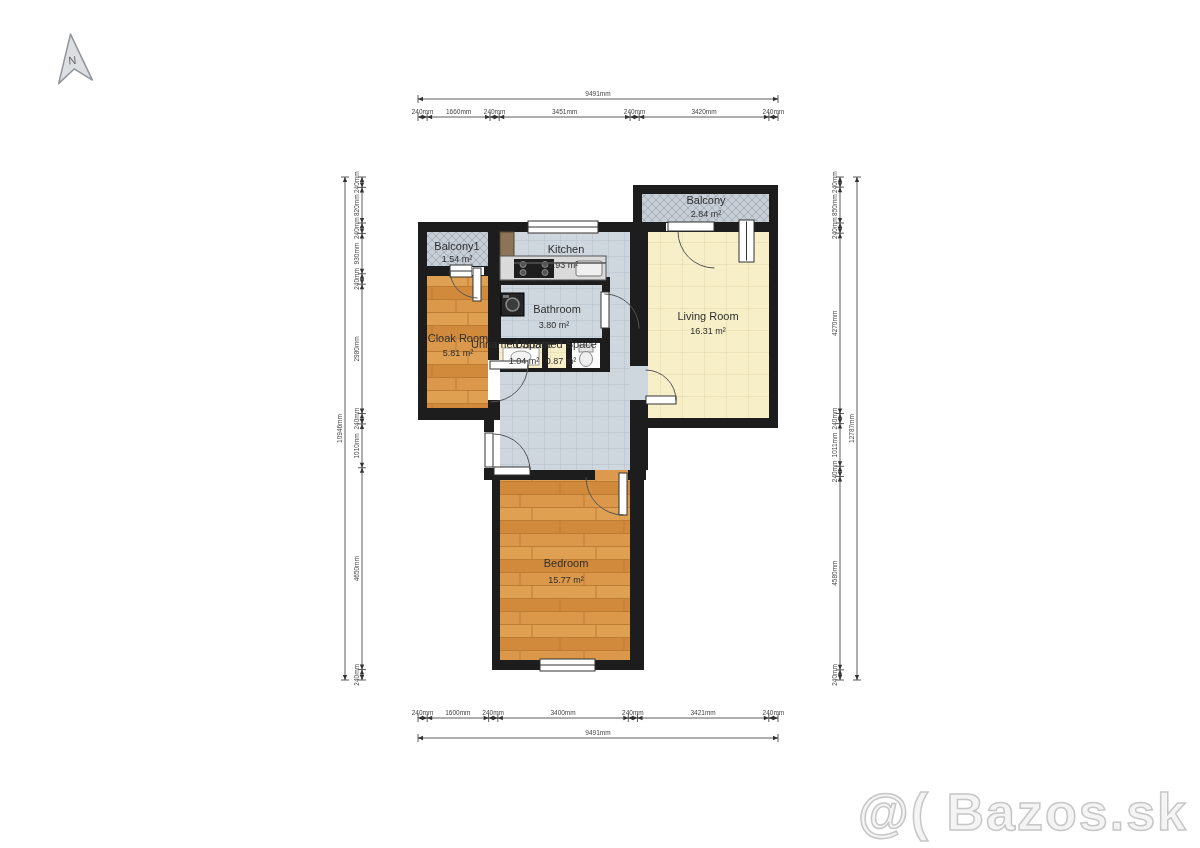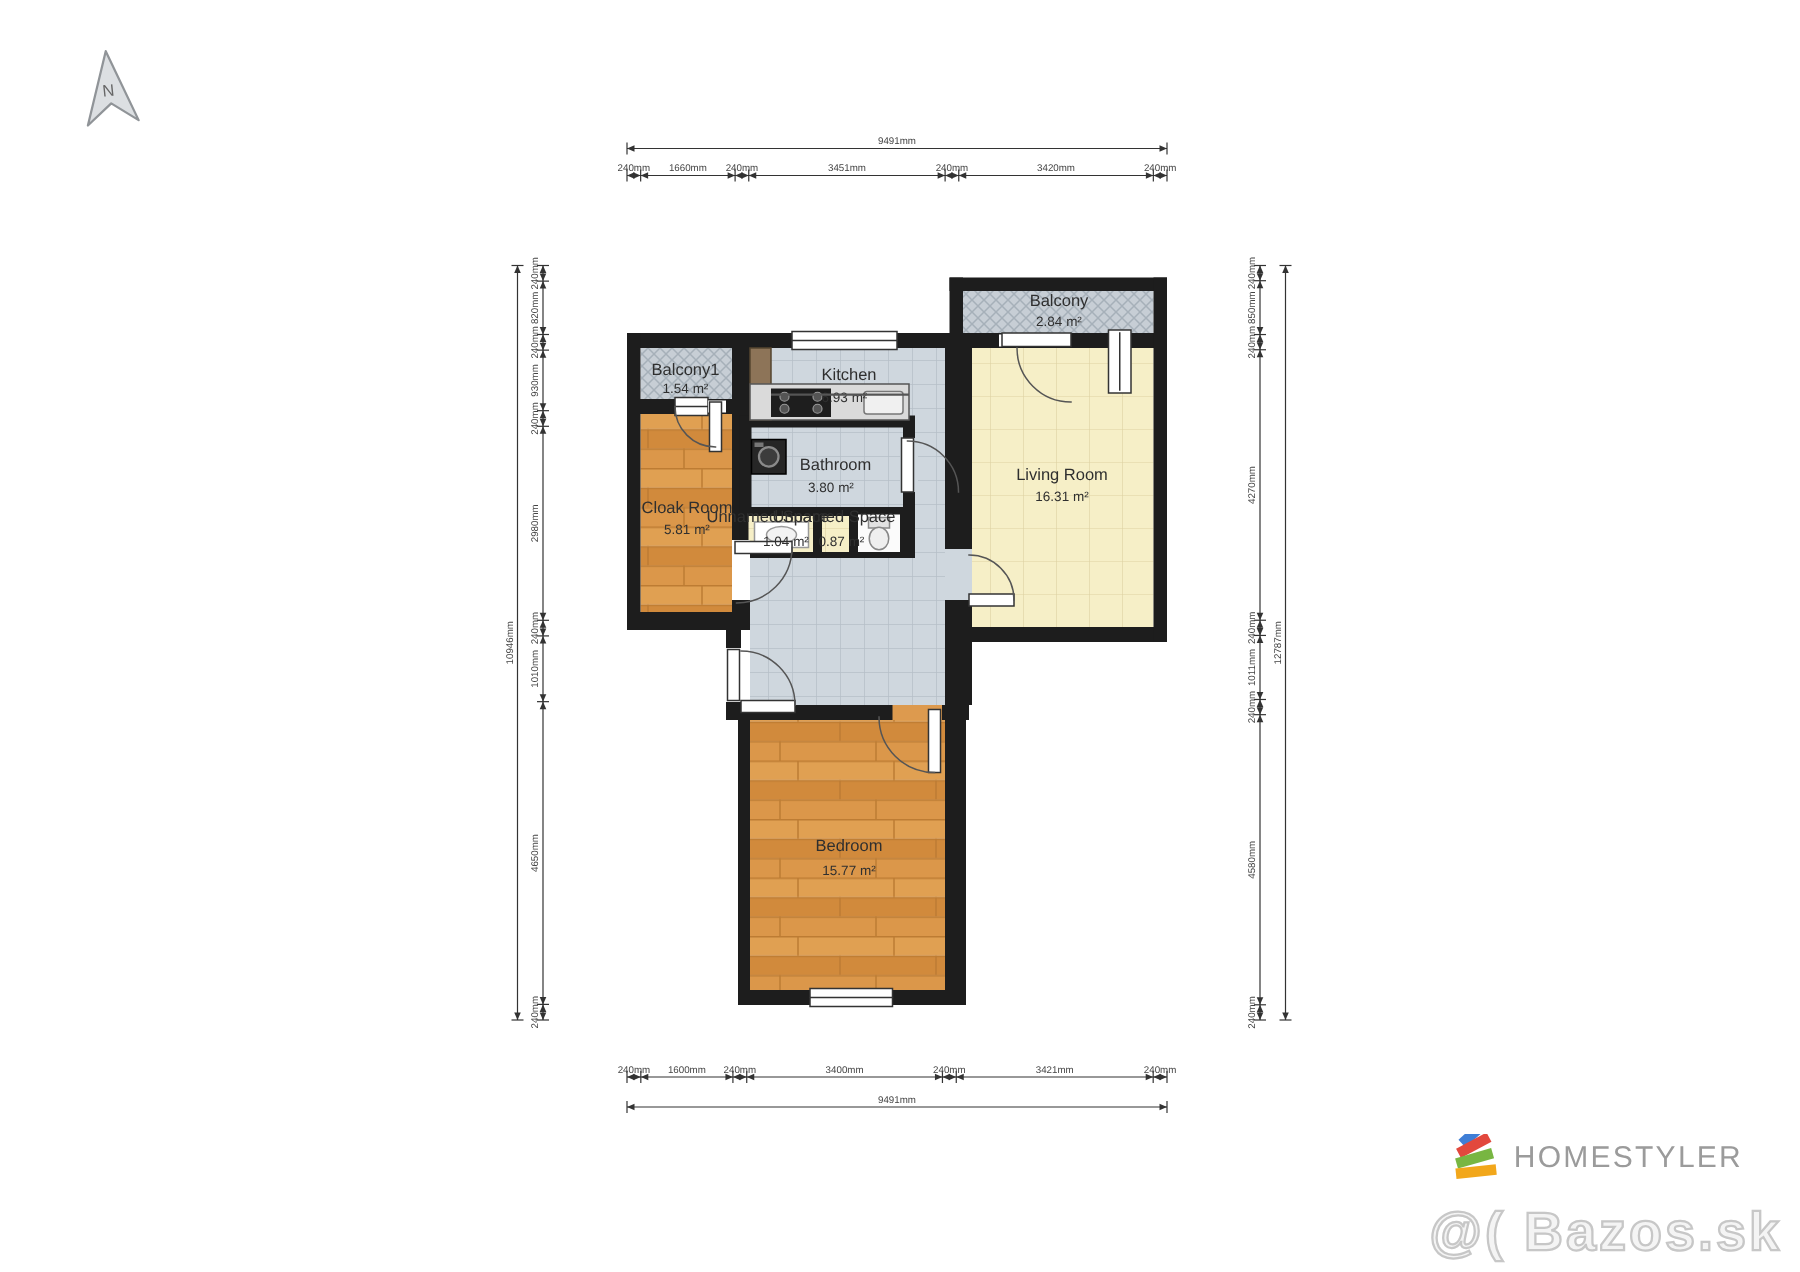--- a/index.html
+++ b/index.html
@@ -1,21 +1,21 @@
 <!DOCTYPE html>
 <html><head>
 <meta charset="utf-8">
 <style>
   html,body{margin:0;padding:0;background:#ffffff;}
   .canvas{position:relative;width:1200px;height:848px;background:#fff;overflow:hidden;
           font-family:"Liberation Sans",sans-serif;}
   svg text{font-family:"Liberation Sans",sans-serif;}
   .brand{position:absolute;right:38px;bottom:60px;display:flex;align-items:center;gap:8px;}
   .brand-text{color:#9b9b9b;font-size:20px;letter-spacing:1.5px;font-weight:500;}
-  .watermark{position:absolute;right:12px;bottom:6px;font-size:36px;font-weight:700;
+  .watermark{position:absolute;right:12px;bottom:6px;font-size:52px;font-weight:700;
              letter-spacing:2px;color:#f4f4f4;-webkit-text-stroke:1.5px #c7c7c7;}
 </style>
 </head>
 <body>
 
 <div class="canvas">
 
 <svg id="plan" width="1200" height="848" viewBox="0 0 1200 848">
   <defs>
     <pattern id="tileBlue" width="16" height="16" patternUnits="userSpaceOnUse">
@@ -327,24 +327,15 @@
         <text x="854" y="428.5" font-size="6.5" text-anchor="middle" fill="#444" transform="rotate(-90 854 428.5)">12787mm</text>
       </g>
 
   <g transform="rotate(-6 73 58)">
     <polygon points="73,34 90,82 73,69 56,82" fill="#dcdfe2" stroke="#909498" stroke-width="1.5" stroke-linejoin="round"></polygon>
     <text x="72" y="64" font-size="11" text-anchor="middle" fill="#666">N</text>
   </g>
 </svg>
 
 
-<div class="brand">
-  <svg width="34" height="32" viewBox="0 0 34 32">
-    <rect x="10" y="2" width="20" height="7" fill="#3f7ed6" transform="rotate(-42 10 9)"></rect>
-    <rect x="7" y="9" width="23" height="7" fill="#e2483d" transform="rotate(-28 7 16)"></rect>
-    <rect x="5" y="16" width="25" height="7" fill="#78b642" transform="rotate(-16 5 23)"></rect>
-    <rect x="4" y="23" width="27" height="7" fill="#f2a71b" transform="rotate(-6 4 30)"></rect>
-  </svg>
-  <span class="brand-text">HOMESTYLER</span>
+<div class="watermark">@( Bazos.sk</div>
+
 </div>
-<div class="watermark">@( Bazos.sk</div>
-
-</div>
 
 </body></html>

